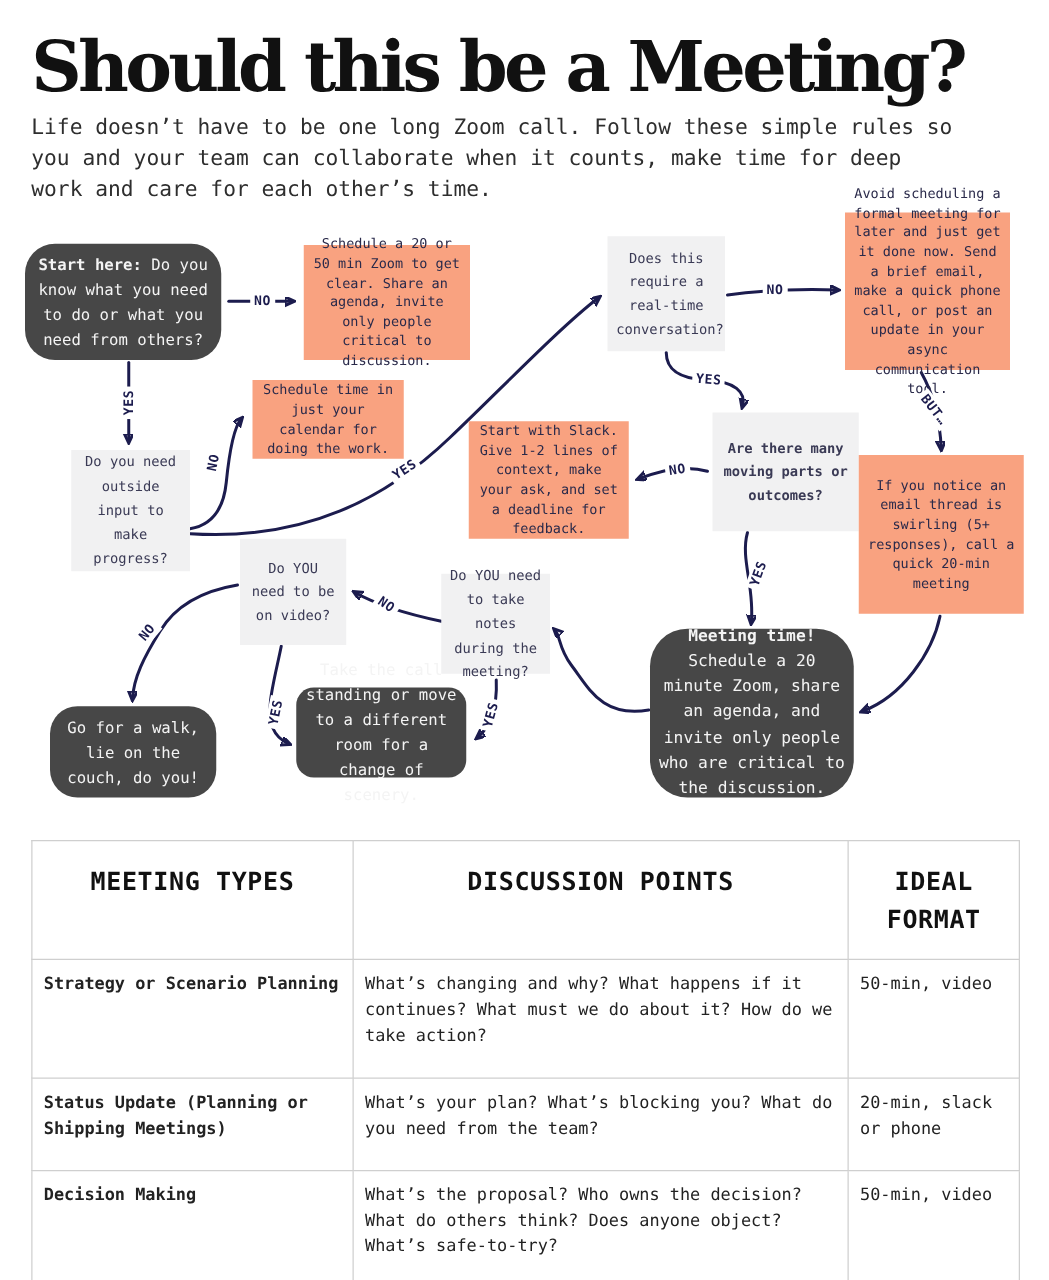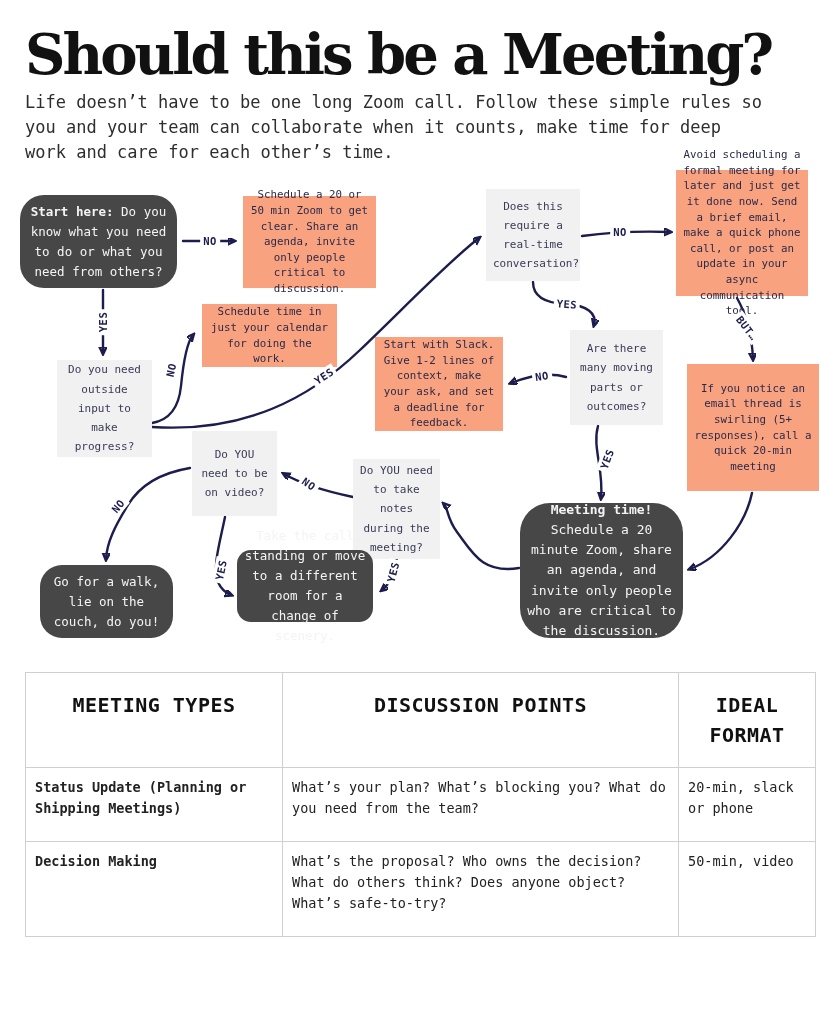--- a/index.html
+++ b/index.html
@@ -82,41 +82,41 @@
     </div>
 
     <div class="node light" style="left:486px;top:19px;width:94px;height:92px;">
       <p>Does this require a real-time conversation?</p>
     </div>
 
     <div class="node orange" style="left:676px;top:0px;width:132px;height:126px;">
       <p>Avoid scheduling a formal meeting for later and just get it done now. Send a brief email, make a quick phone call, or post an update in your async communication tool.</p>
     </div>
 
-    <div class="node orange" style="left:202px;top:134px;width:135px;height:63px;">
+    <div class="node orange" style="left:202px;top:134px;width:121px;height:63px;">
       <p>Schedule time in just your calendar for doing the work.</p>
     </div>
 
     <div class="node light" style="left:57px;top:190px;width:95px;height:97px;">
       <p>Do you need outside input to make progress?</p>
     </div>
 
-    <div class="node light" style="left:570px;top:160px;width:93px;height:95px;">
+    <div class="node light" style="left:570px;top:160px;width:117px;height:95px;font-weight:bold;">
       <p>Are there many moving parts or outcomes?</p>
     </div>
 
     <div class="node orange" style="left:375px;top:167px;width:128px;height:94px;">
       <p>Start with Slack. Give 1-2 lines of context, make your ask, and set a deadline for feedback.</p>
     </div>
 
     <div class="node orange" style="left:687px;top:194px;width:132px;height:127px;">
       <p>If you notice an email thread is swirling (5+ responses), call a quick 20-min meeting</p>
     </div>
 
-    <div class="node light" style="left:353px;top:289px;width:87px;height:100px;">
+    <div class="node light" style="left:353px;top:289px;width:87px;height:80px;">
       <p>Do YOU need to take notes during the meeting?</p>
     </div>
 
     <div class="node light" style="left:192px;top:261px;width:85px;height:85px;">
       <p>Do YOU need to be on video?</p>
     </div>
 
     <div class="node dark big" style="left:520px;top:333px;width:163px;height:135px;">
       <p><strong>Meeting time!</strong><span> Schedule a 20 minute Zoom, share an agenda, and invite only people who are critical to the discussion.</span></p>
     </div>
@@ -148,20 +148,25 @@
   <table class="meet">
     <thead>
       <tr>
         <th class="c1">MEETING TYPES</th>
         <th class="c2">DISCUSSION POINTS</th>
         <th class="c3">IDEAL FORMAT</th>
       </tr>
     </thead>
     <tbody>
       <tr>
+        <td class="tcol">Strategy or Scenario Planning</td>
+        <td>What’s changing and why? What happens if it continues? What must we do about it? How do we take action?</td>
+        <td>50-min, video</td>
+      </tr>
+      <tr>
         <td class="tcol">Status Update (Planning or Shipping Meetings)</td>
         <td>What’s your plan? What’s blocking you? What do you need from the team?</td>
         <td>20-min, slack or phone</td>
       </tr>
       <tr>
         <td class="tcol">Decision Making</td>
         <td>What’s the proposal? Who owns the decision? What do others think? Does anyone object? What’s safe-to-try?</td>
         <td>50-min, video</td>
       </tr>
     </tbody>

